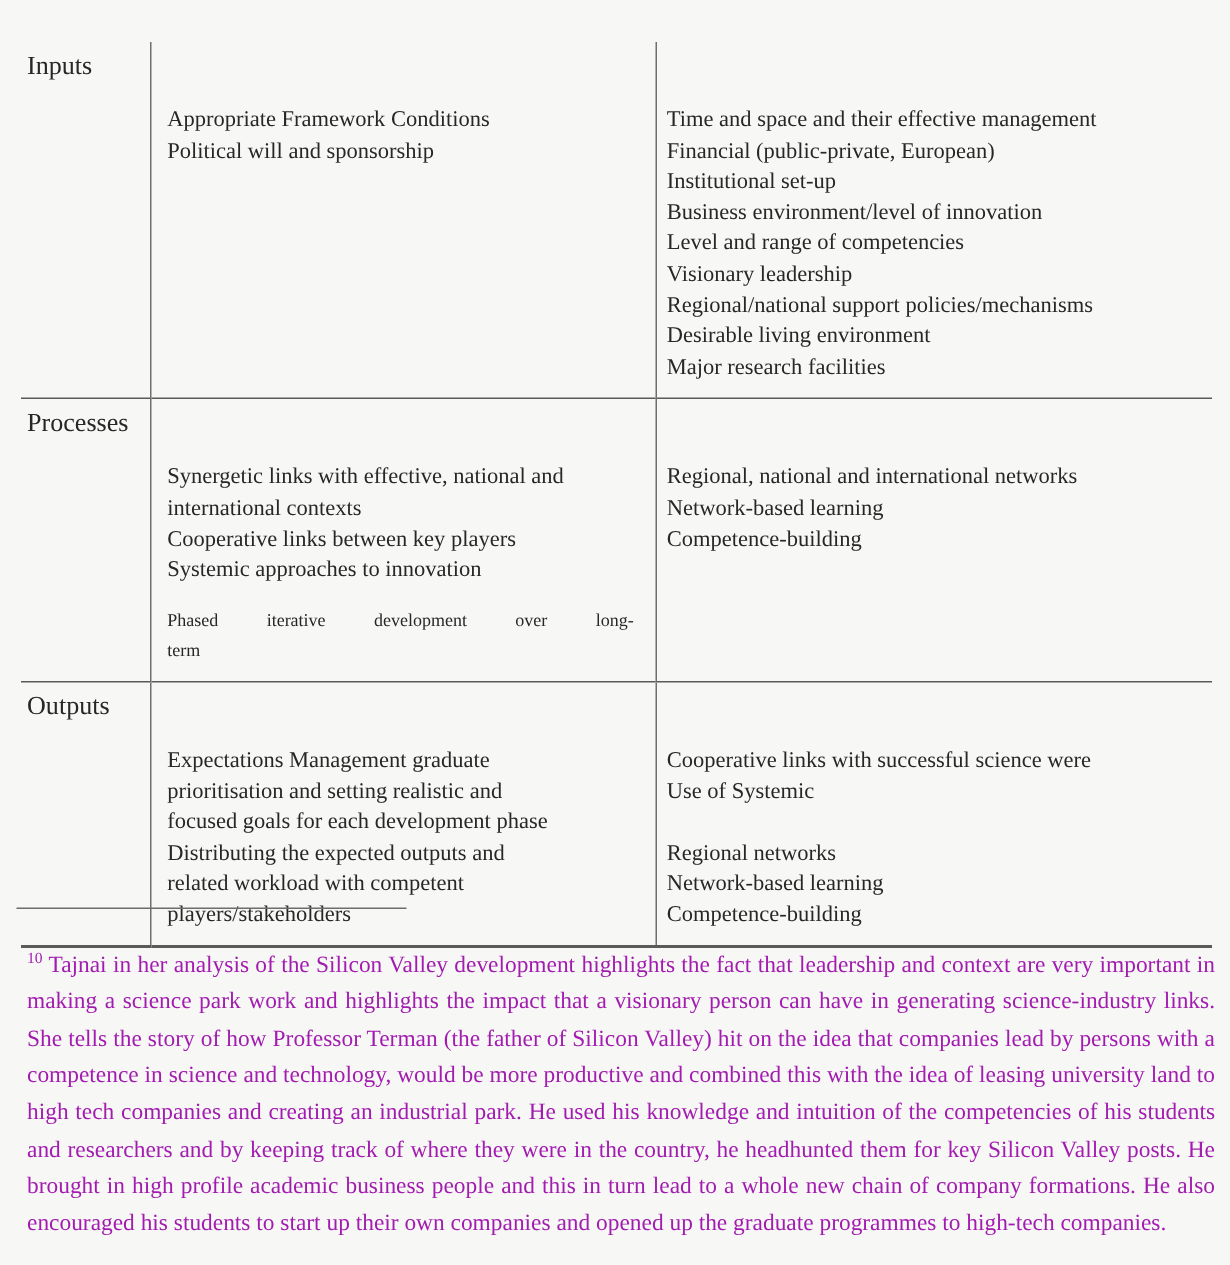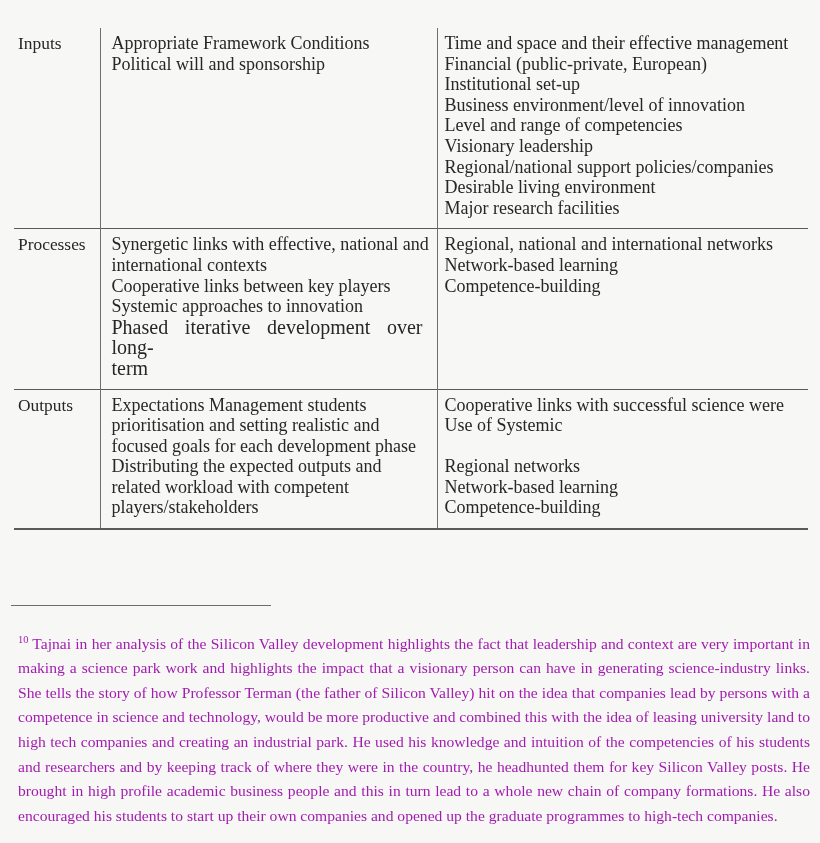--- a/index.html
+++ b/index.html
@@ -70,37 +70,39 @@
     padding: 0;
   }
 
   .row-label {
     font-size: 17.4px;
     line-height: 20.5px;
     white-space: nowrap;
   }
 
   .cell-lines {
-    font-size: 18px;
+    font-size: 15px;
     line-height: 20.6px;
+    margin-top: 37px;
   }
   .cell-lines .ln {
     display: block;
     white-space: nowrap;
   }
   .cell-lines .ln.blank {
     height: 20.6px;
   }
 
   
   .just-block {
-    font-size: 20px;
+    font-size: 12px;
     line-height: 20.6px;
     text-align: justify;
     text-justify: inter-word;
+    margin-top: 12px;
   }
   .just-block > .wrapline {
     display: block;
   }
   .just-block > .wrapline.j {
     text-align: justify;
     text-align-last: justify;
   }
 
   
@@ -160,21 +162,21 @@
           </div>
         </td>
         <td class="cell-right">
           <div class="cell-lines">
             <span class="ln">Time and space and their effective management</span>
             <span class="ln">Financial (public-private, European)</span>
             <span class="ln">Institutional set-up</span>
             <span class="ln">Business environment/level of innovation</span>
             <span class="ln">Level and range of competencies</span>
             <span class="ln">Visionary leadership</span>
-            <span class="ln">Regional/national support policies/companies</span>
+            <span class="ln">Regional/national support policies/mechanisms</span>
             <span class="ln">Desirable living environment</span>
             <span class="ln">Major research facilities</span>
           </div>
         </td>
       </tr>
 
       <tr class="row-processes">
         <td class="cell-label">
           <div class="row-label">Processes</div>
         </td>
@@ -198,21 +200,21 @@
           </div>
         </td>
       </tr>
 
       <tr class="row-outputs">
         <td class="cell-label">
           <div class="row-label">Outputs</div>
         </td>
         <td class="cell-mid">
           <div class="cell-lines">
-            <span class="ln">Expectations Management students</span>
+            <span class="ln">Expectations Management graduate</span>
             <span class="ln">prioritisation and setting realistic and</span>
             <span class="ln">focused goals for each development phase</span>
             <span class="ln">Distributing the expected outputs and</span>
             <span class="ln">related workload with competent</span>
             <span class="ln">players/stakeholders</span>
           </div>
         </td>
         <td class="cell-right">
           <div class="cell-lines">
             <span class="ln">Cooperative links with successful science were</span>

